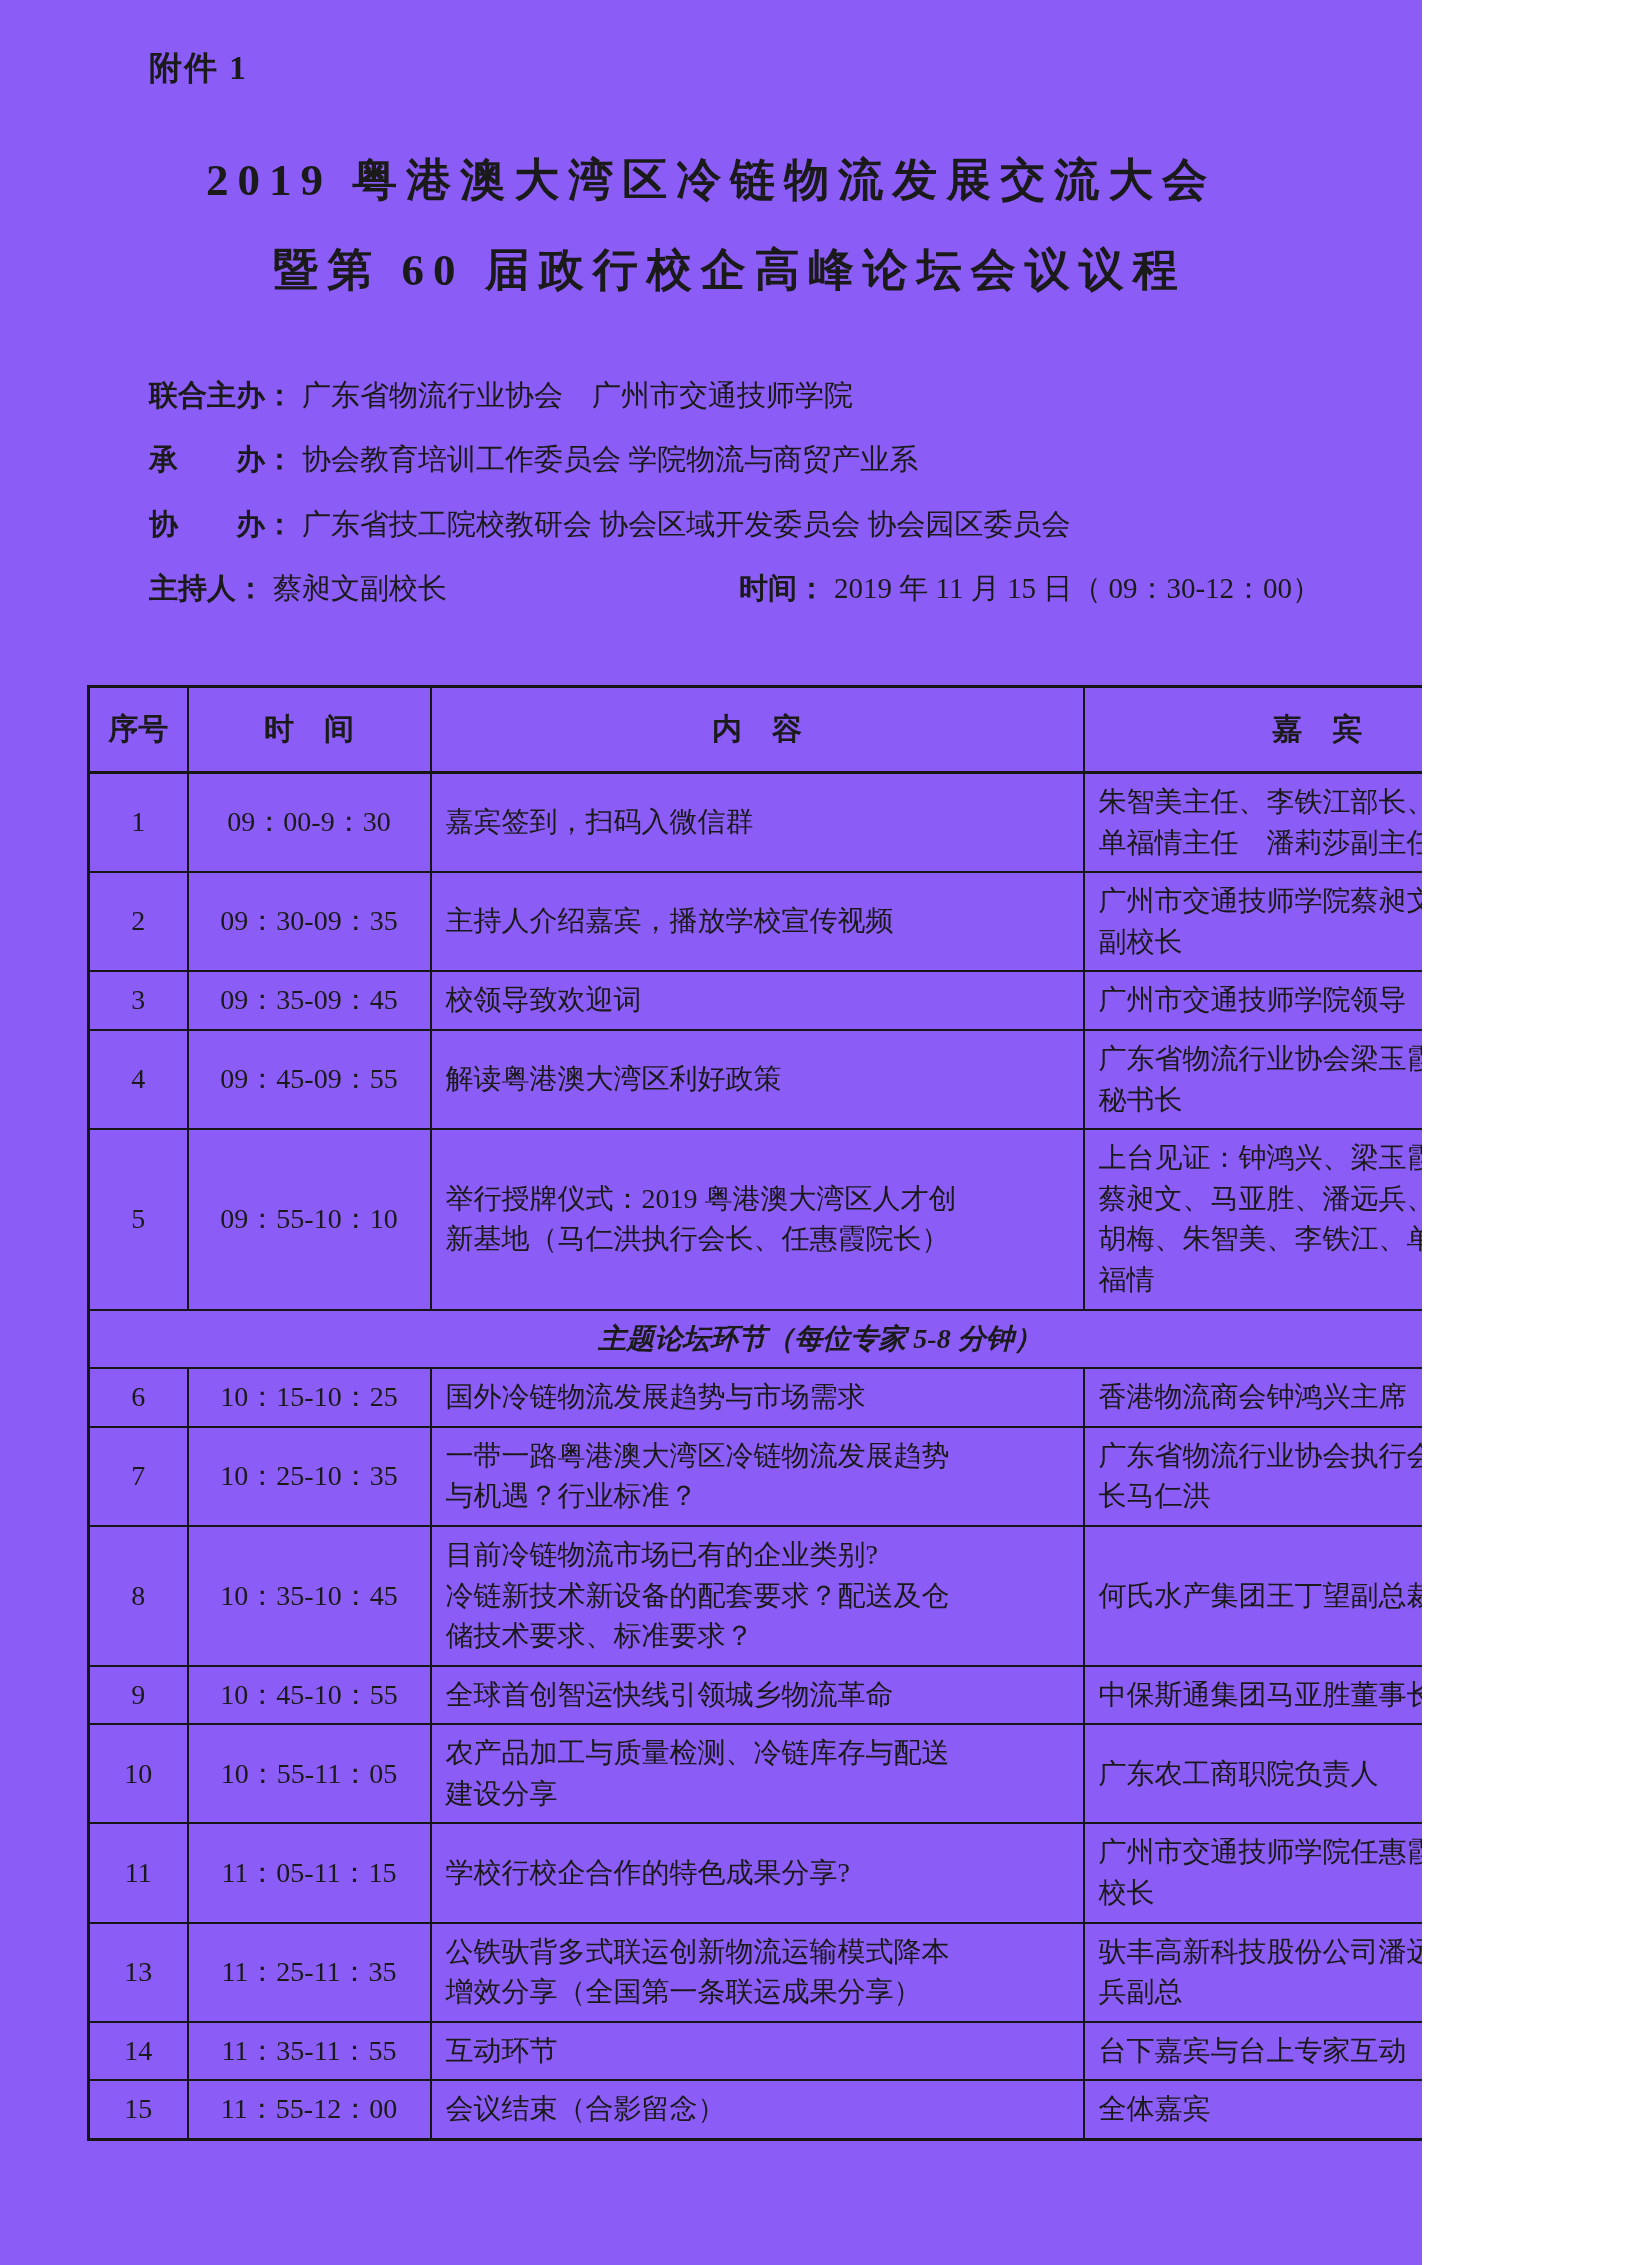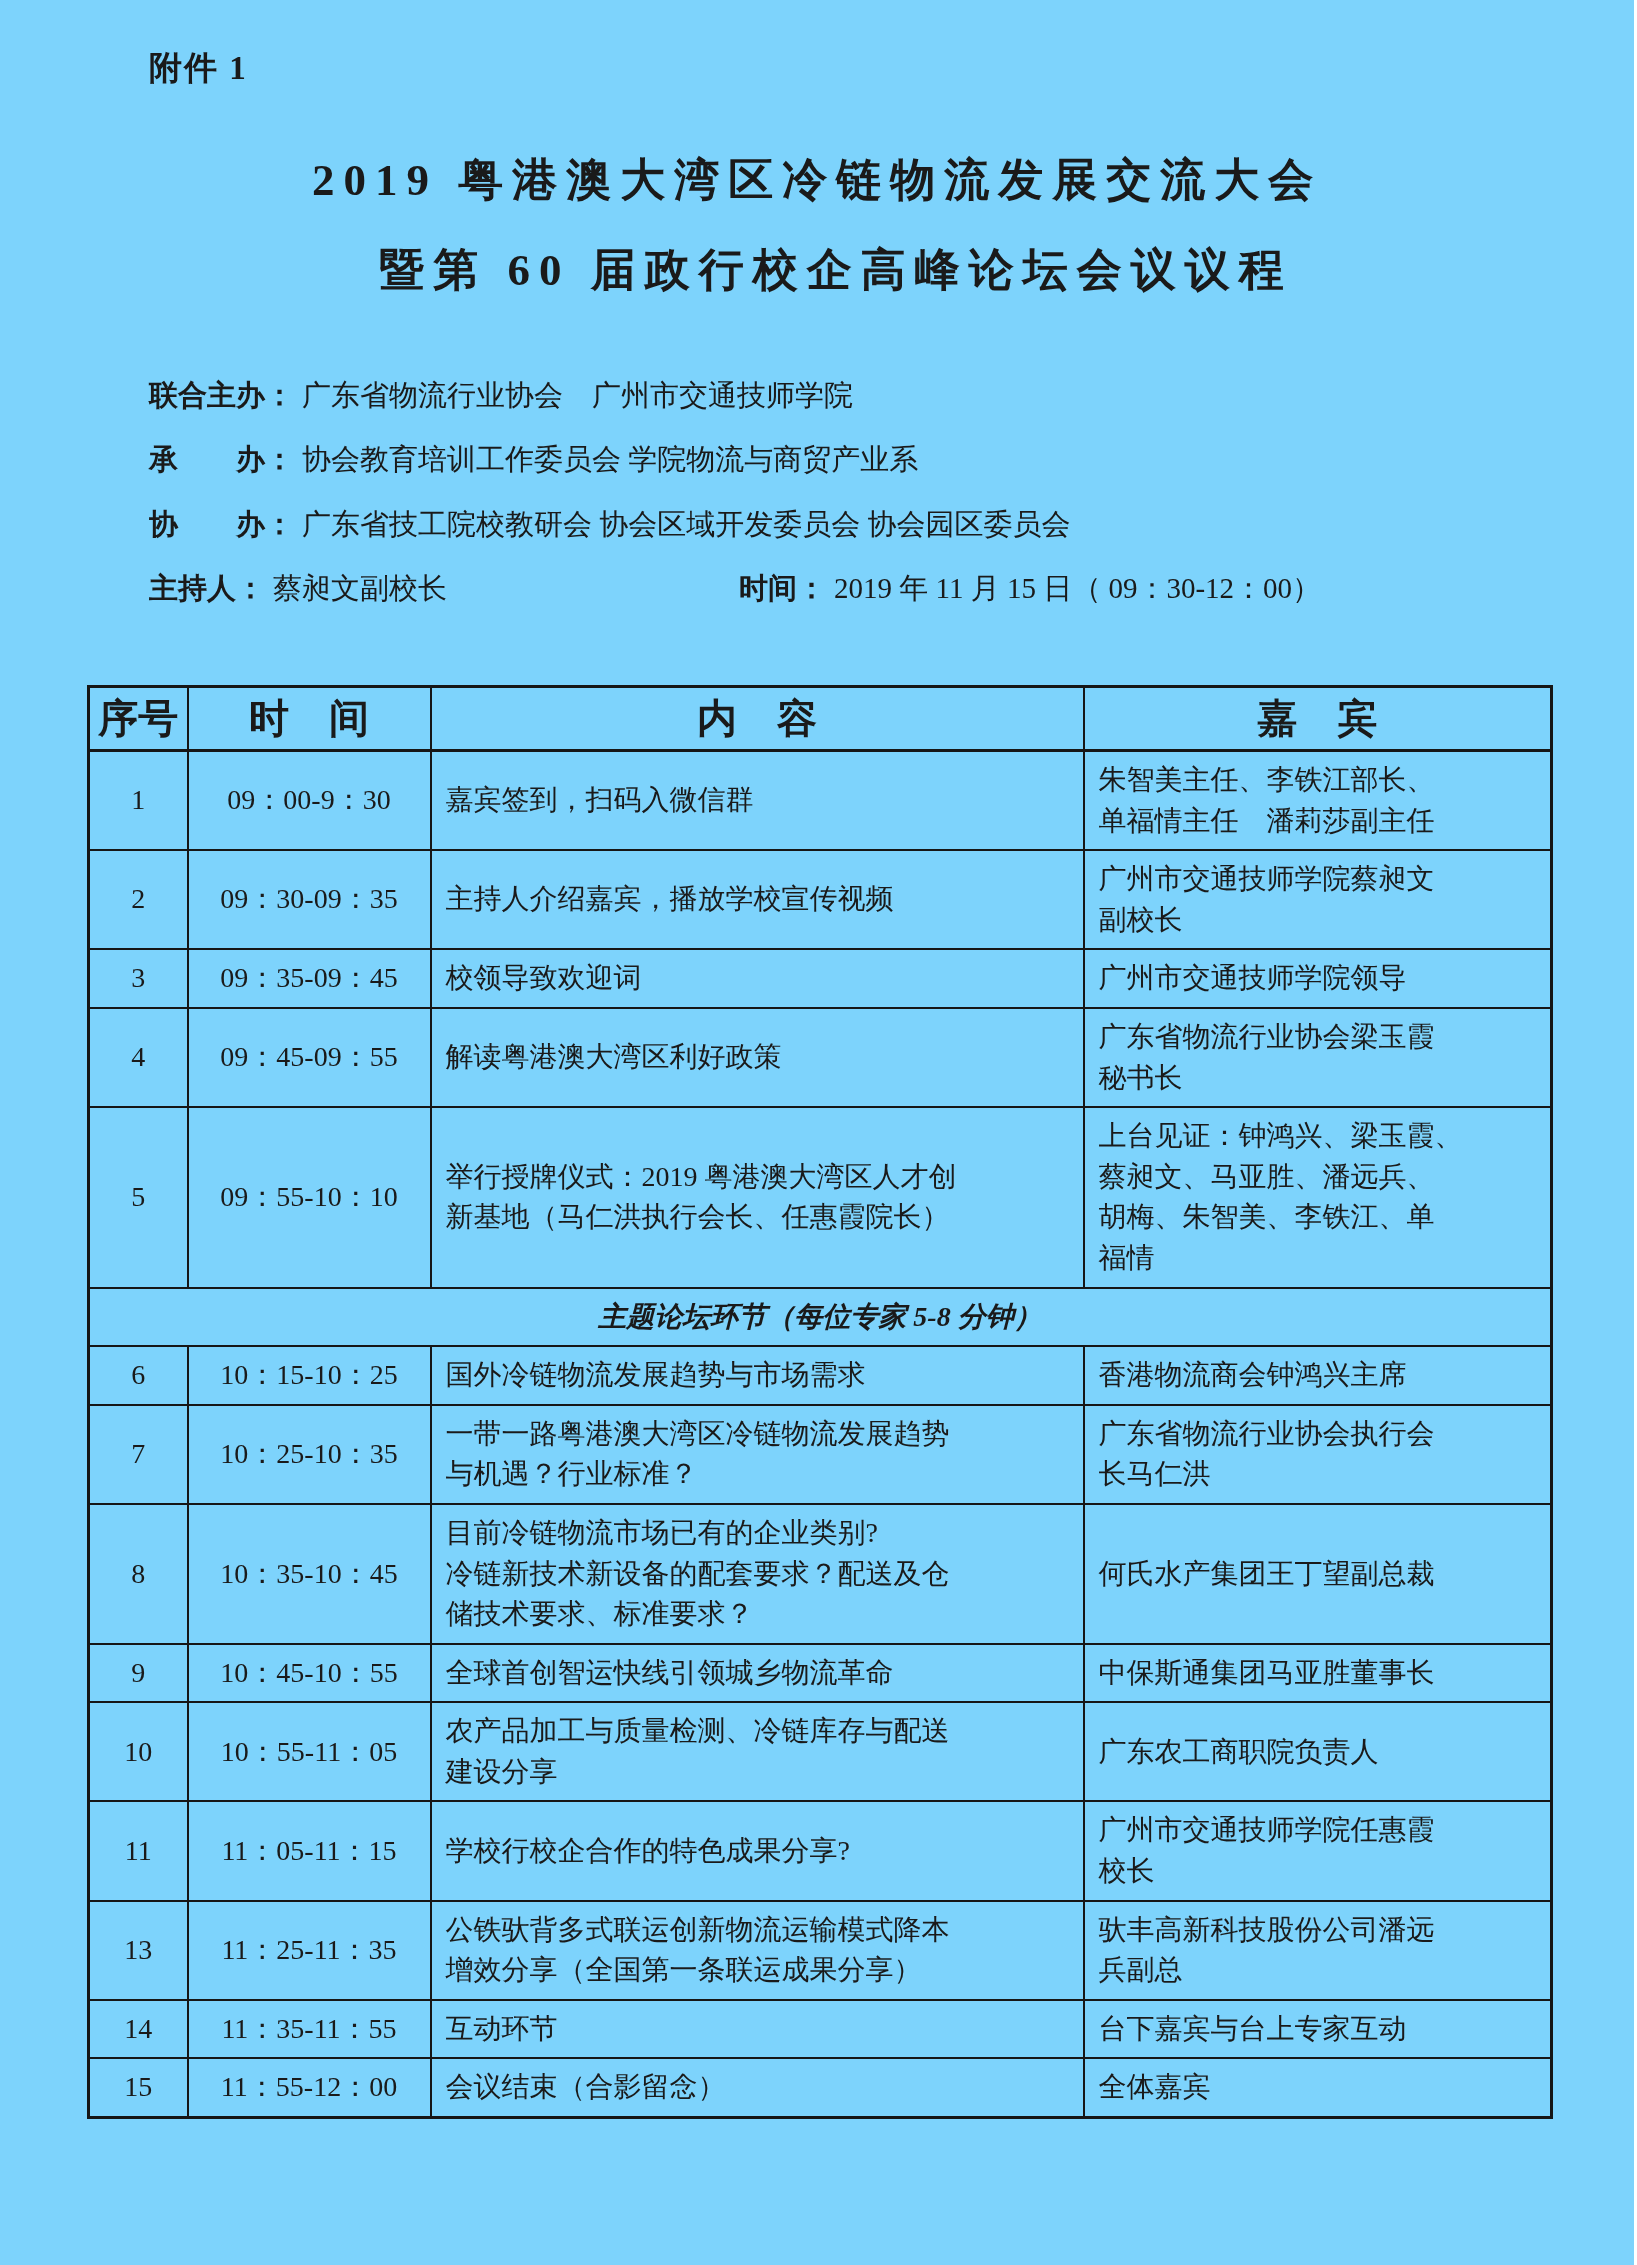--- a/index.html
+++ b/index.html
@@ -1,20 +1,20 @@
 <!DOCTYPE html>
 <html><head>
 <meta charset="utf-8">
 <style>
   html, body { margin: 0; padding: 0; background: #ffffff; }
   .page {
     position: relative;
-    width: 1634px;
+    width: 1422px;
     height: 2265px;
-    background: #7dd3fc;
+    background: #8b5cf6;
     color: #1a1a1a;
     font-family: "Liberation Serif", "DejaVu Serif", serif;
     overflow: hidden;
     box-sizing: border-box;
   }
   .attachment-label {
     position: absolute;
     left: 149px;
     top: 46px;
     font-size: 33px;
@@ -58,23 +58,23 @@
     border-collapse: collapse;
     table-layout: fixed;
     border: 3px solid #161616;
   }
   table.agenda th, table.agenda td {
     border: 2px solid #161616;
     vertical-align: middle;
     box-sizing: border-box;
   }
   table.agenda th {
-    font-size: 40px;
+    font-size: 30px;
     font-weight: 700;
-    padding: 3px 4px;
+    padding: 21px 4px;
     text-align: center;
     white-space: pre;
     border-bottom-width: 3px;
   }
   table.agenda td {
     font-size: 28px;
     line-height: 1.45;
     padding: 8px 14px;
   }
   td.c-no, td.c-time { text-align: center; padding-left: 2px; padding-right: 2px; white-space: pre; }

